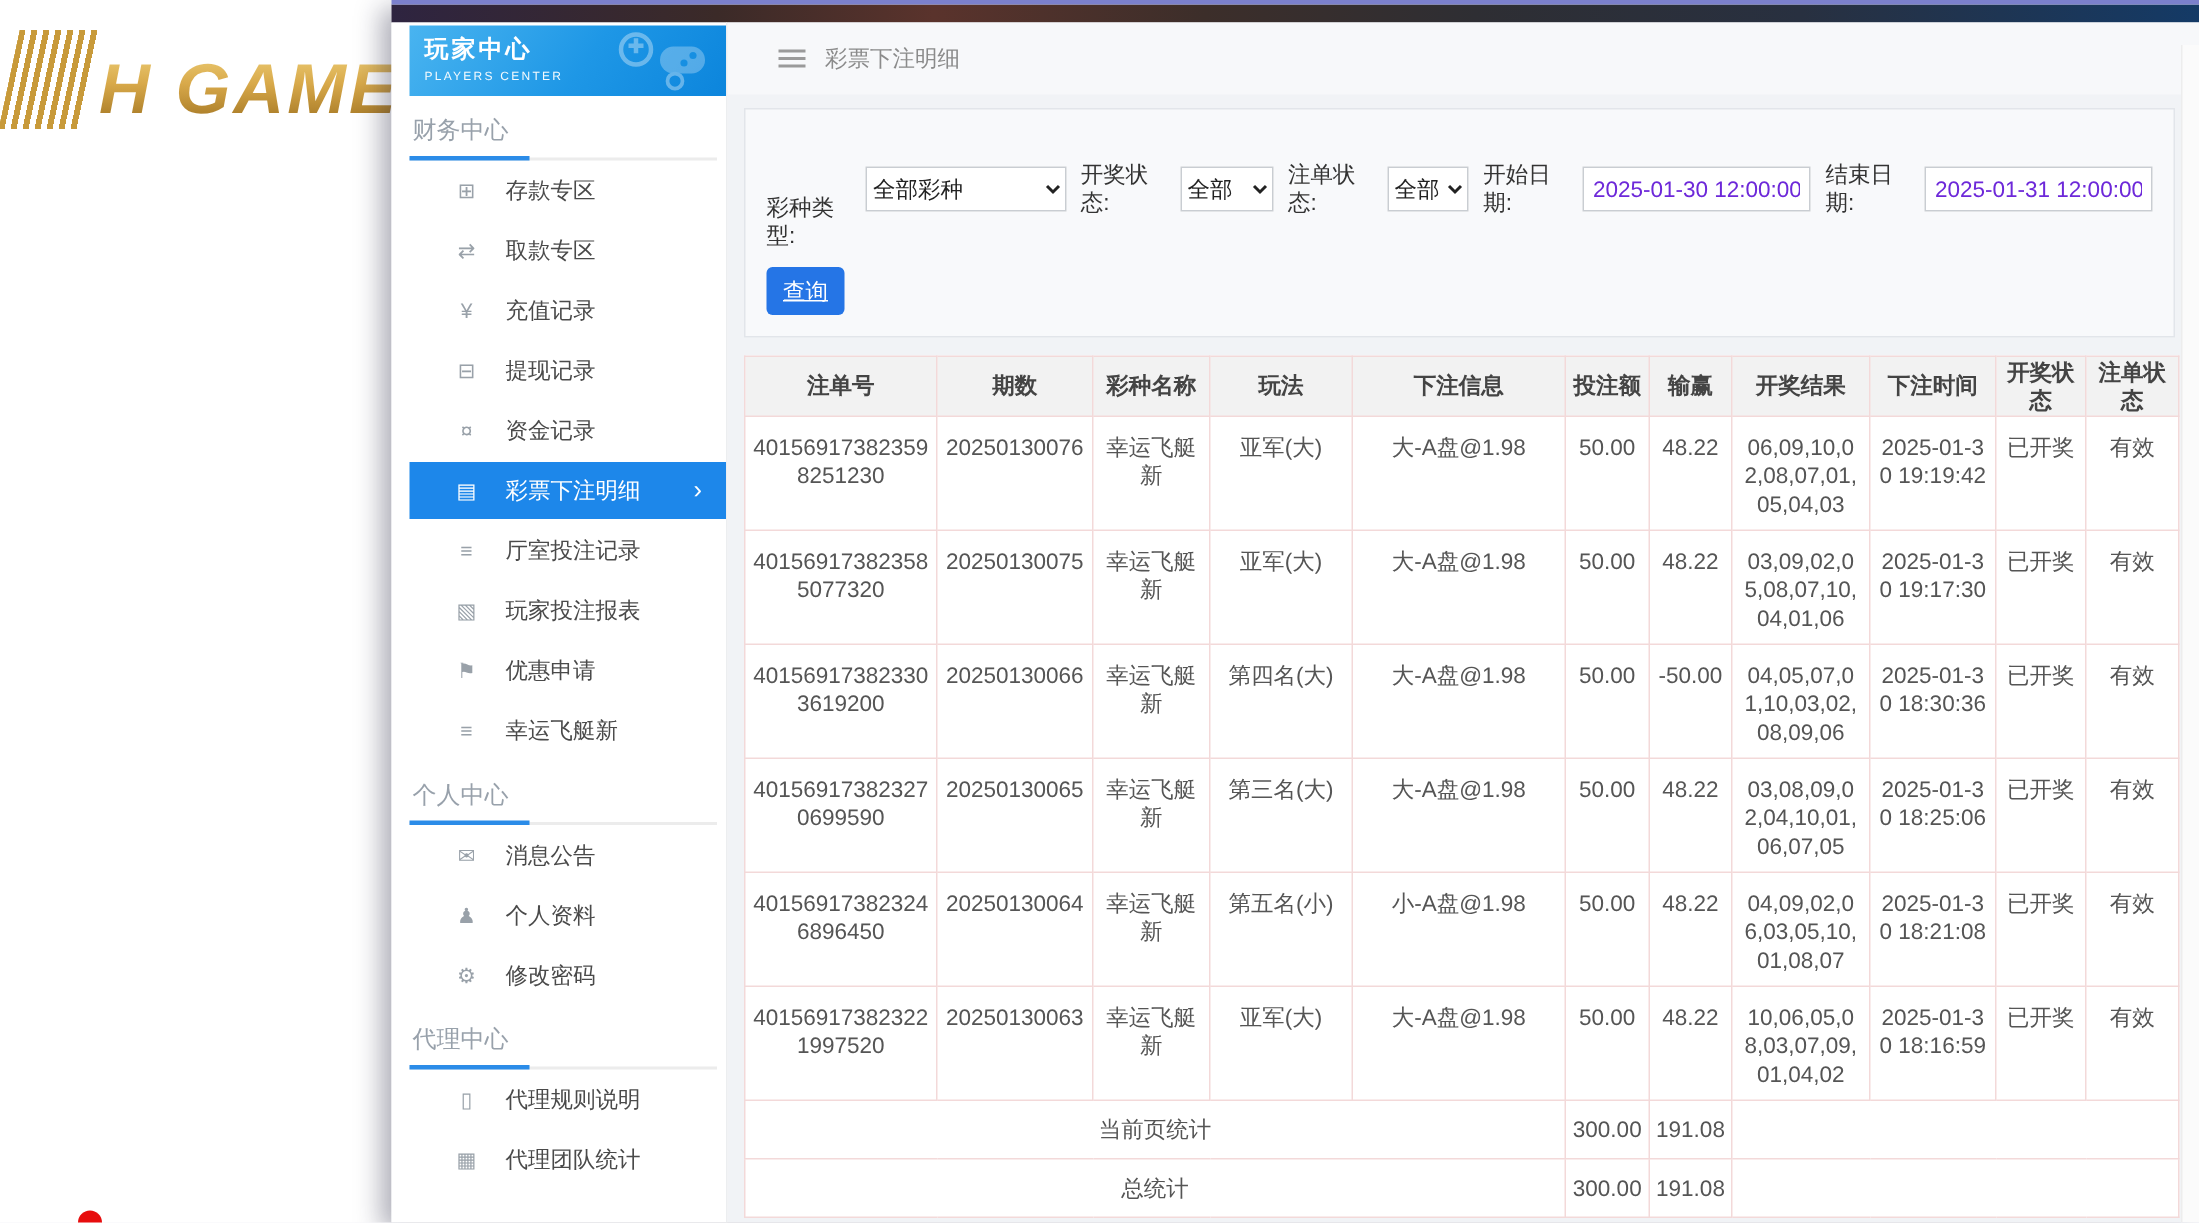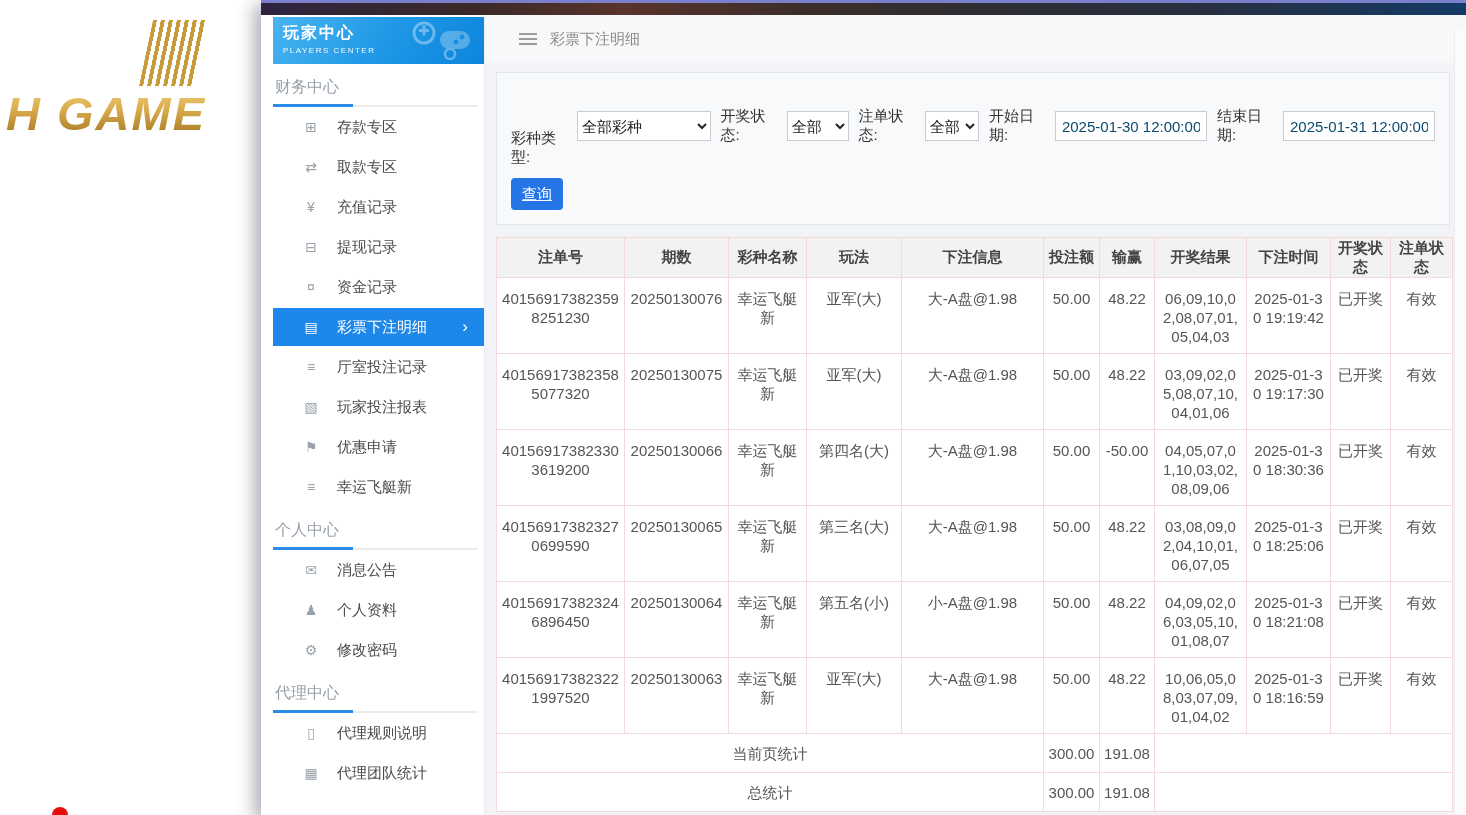--- a/index.html
+++ b/index.html
@@ -1,21 +1,21 @@
 <!DOCTYPE html>
 <html><head>
 <meta charset="utf-8">
 <style>
   html,body{margin:0;padding:0;}
   body{width:1466px;height:815px;position:relative;overflow:hidden;background:#ffffff;
        font-family:"Liberation Sans","DejaVu Sans",sans-serif;}
 
   
   .bg-page{position:absolute;left:0;top:0;width:262px;height:815px;background:#fff;}
-  .logo{position:absolute;left:6px;top:20px;display:flex;align-items:flex-end;white-space:nowrap;flex-direction:column;}
+  .logo{position:absolute;left:6px;top:20px;display:flex;align-items:flex-end;white-space:nowrap;}
   .logo-deco{width:54px;height:66px;margin-right:6px;transform:skewX(-12deg);
     background:repeating-linear-gradient(90deg,#c89a3a 0 4px,#fff 4px 8px);}
   .logo-text{font-size:47px;font-weight:bold;font-style:italic;letter-spacing:2px;
     background:linear-gradient(180deg,#f0d27c 0%,#d8a94a 45%,#9c6f1e 100%);
     -webkit-background-clip:text;background-clip:text;color:transparent;}
   .red-glyph{position:absolute;left:52px;top:807px;width:16px;height:16px;border-radius:50%;background:#e70d0d;}
 
   
   .overlay{position:absolute;left:261px;top:0;width:1205px;height:815px;
     box-shadow:-7px 5px 16px rgba(25,25,55,.35);background:#f1f3f6;}
@@ -43,21 +43,21 @@
   .content{flex:1;background:#f1f3f6;overflow:hidden;position:relative;}
   .topbar{height:48px;background:#f7f8fa;display:flex;align-items:center;padding-left:34px;color:#8b8b8b;font-size:15px;}
   .hamb{width:18px;display:flex;flex-direction:column;gap:3px;margin-right:13px;cursor:pointer;}
   .hamb span{display:block;height:2px;background:#9a9a9a;}
   .filter{margin:9px 16px 0 11px;background:#f8f9fb;border:1px solid #e2e5ea;padding:12px 14px 14px;}
   .frow{display:flex;align-items:center;font-size:15px;color:#333;}
   .frow label{margin:0 4px 0 10px;}
   .frow label:first-child{margin-left:0;margin-top:44px;}
   .frow select{height:30px;border:1px solid #c9cdd2;background:#fff;font-size:15px;color:#222;}
   .sel-lottery{width:138px;} .sel-draw{width:64px;} .sel-order{width:56px;}
-  .frow input{height:28px;border:1px solid #c9cdd2;background:#fff;font-size:15px;color:#0c4a6e;padding:0 6px;width:138px;}
+  .frow input{height:28px;border:1px solid #c9cdd2;background:#fff;font-size:15px;color:#6d28d9;padding:0 6px;width:138px;}
   .btn{margin-top:11px;background:#2575e6;color:#fff;border:none;width:52px;height:32px;border-radius:4px;font-size:15px;cursor:pointer;text-decoration:underline;}
 
   .table-wrap{margin:12px 16px 0 11px;}
   table{width:100%;border-collapse:collapse;table-layout:fixed;background:#fff;font-size:15px;color:#555;}
   th{background:#f2f2f2;font-weight:bold;color:#444;height:39px;border:1px solid #f3d9d9;padding:0 2px;}
   td{border:1px solid #f3d9d9;text-align:center;vertical-align:top;padding:11px 4px 4px;word-break:break-all;line-height:19px;}
   tr.data-row{height:76px;}
   tr.total-row td{vertical-align:middle;padding:4px;height:30px;}
   .col-order{width:128px}.col-period{width:104px}.col-lottery{width:78px}.col-play{width:95px}
   .col-betinfo{width:142px}.col-amount{width:56px}.col-win{width:55px}.col-result{width:92px}

